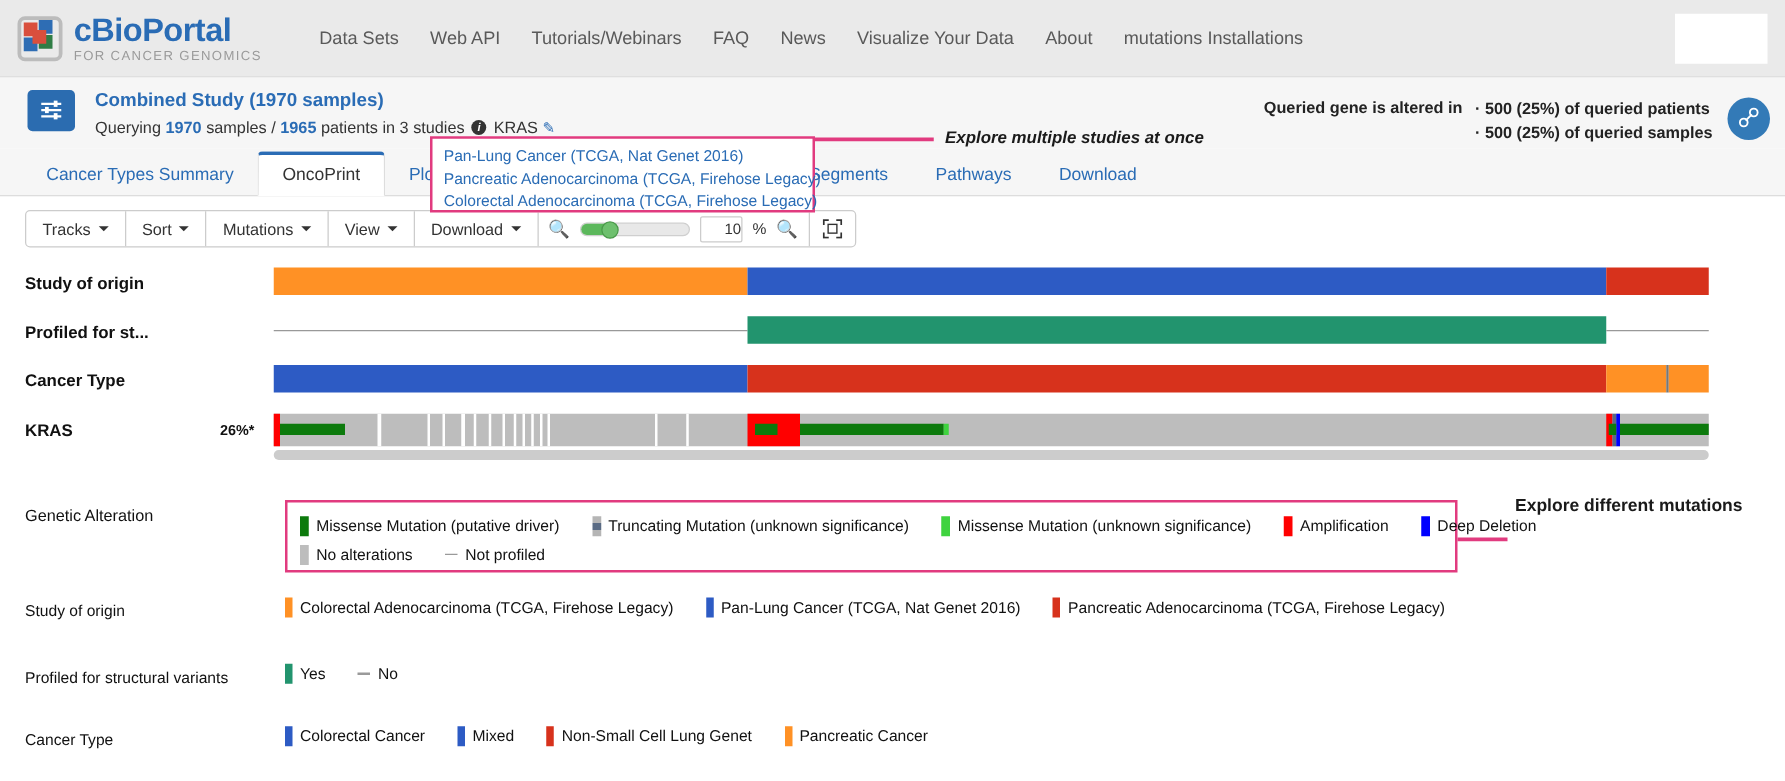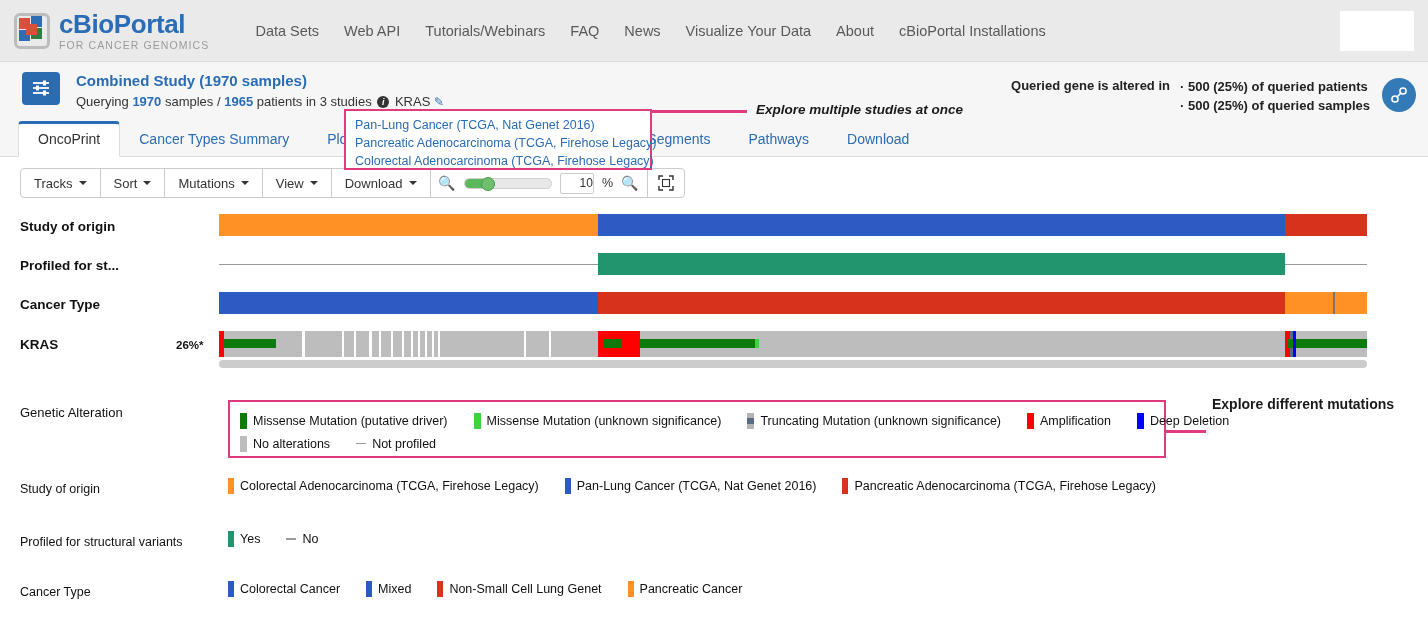--- a/index.html
+++ b/index.html
@@ -257,21 +257,21 @@
     </div>
   </div>
   <div class="mainmenu">
     <a href="#">Data Sets</a>
     <a href="#">Web API</a>
     <a href="#">Tutorials/Webinars</a>
     <a href="#">FAQ</a>
     <a href="#">News</a>
     <a href="#">Visualize Your Data</a>
     <a href="#">About</a>
-    <a href="#">cBioPortal Installations</a>
+    <a href="#">mutations Installations</a>
   </div>
   <div class="topright-box"></div>
 </div>
 
 <div class="querybar">
   <button class="btn-icon-sliders">
     <svg width="18" height="16" viewBox="0 0 18 16">
       <line x1="1" y1="3" x2="17" y2="3" stroke="#fff" stroke-width="1.8"></line>
       <line x1="1" y1="8" x2="17" y2="8" stroke="#fff" stroke-width="1.8"></line>
       <line x1="1" y1="13" x2="17" y2="13" stroke="#fff" stroke-width="1.8"></line>
@@ -305,22 +305,22 @@
   <div class="share-btn">
     <svg width="18" height="18" viewBox="0 0 18 18" style="vertical-align:-4px">
       <path d="M6.5 11.5 L11.5 6.5" stroke="#fff" stroke-width="1.6" fill="none"></path>
       <circle cx="5" cy="13" r="3.1" stroke="#fff" stroke-width="1.5" fill="none"></circle>
       <circle cx="13" cy="5" r="3.1" stroke="#fff" stroke-width="1.5" fill="none"></circle>
     </svg>
   </div>
 </div>
 
 <div class="tabrow">
+  <div class="tab">Cancer Types Summary</div>
   <div class="tab active">OncoPrint</div>
-  <div class="tab">Cancer Types Summary</div>
   <div class="tab">Plots</div>
   <div class="tab">Mutations</div>
   <div class="tab">Co-expression</div>
   <div class="tab">CN Segments</div>
   <div class="tab">Pathways</div>
   <div class="tab">Download</div>
 </div>
 
 <div class="study-popup">
   <div>Pan-Lung Cancer (TCGA, Nat Genet 2016)</div>
@@ -444,26 +444,26 @@
 </div>
 
 <div class="ga-label" style="top:405px">Genetic Alteration</div>
 <div class="ga-box">
   <div class="legrow">
     <div class="legitem">
       <span class="sw sw-green-dark"></span>
       <span class="lbl">Missense Mutation (putative driver)</span>
     </div>
     <div class="legitem">
+      <span class="sw sw-trunc"></span>
+      <span class="lbl">Truncating Mutation (unknown significance)</span>
+    </div>
+    <div class="legitem">
       <span class="sw sw-green-light"></span>
       <span class="lbl">Missense Mutation (unknown significance)</span>
-    </div>
-    <div class="legitem">
-      <span class="sw sw-trunc"></span>
-      <span class="lbl">Truncating Mutation (unknown significance)</span>
     </div>
     <div class="legitem">
       <span class="sw sw-red"></span>
       <span class="lbl">Amplification</span>
     </div>
     <div class="legitem">
       <span class="sw sw-blue"></span>
       <span class="lbl">Deep Deletion</span>
     </div>
   </div>

